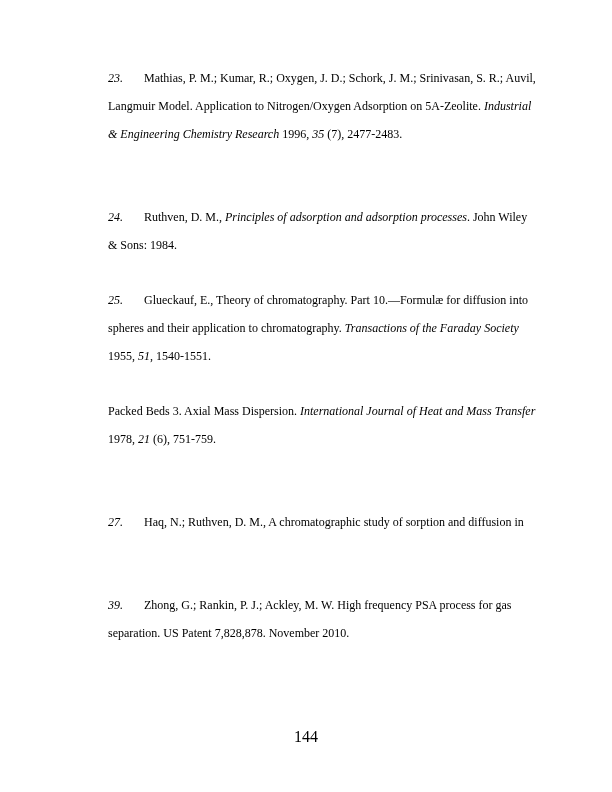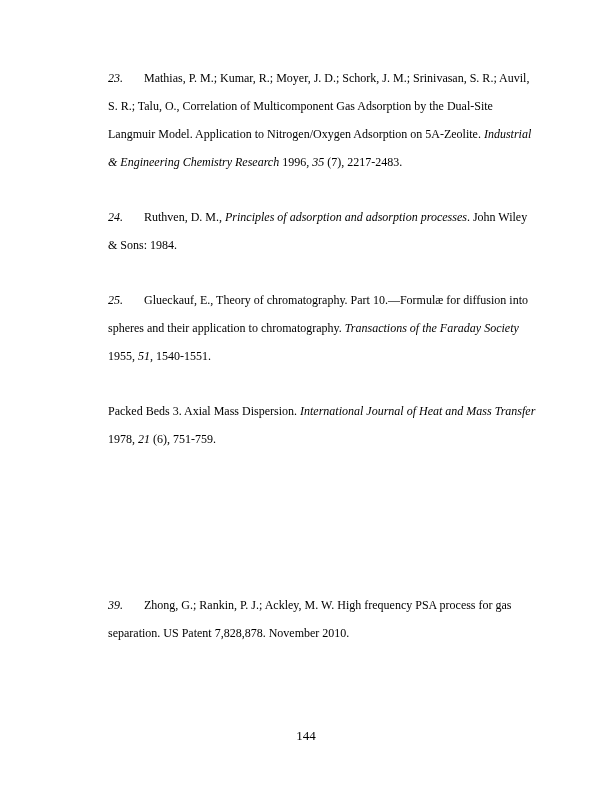--- a/index.html
+++ b/index.html
@@ -4,51 +4,51 @@
   <style>
     html, body { margin: 0; padding: 0; background: #ffffff; }
     body { width: 612px; height: 792px; position: relative; overflow: hidden;
            font-family: "Liberation Serif", "DejaVu Serif", serif; color: #000; }
     .page { position: absolute; left: 0; top: 0; width: 612px; height: 792px; background: #fff; }
     .ref { position: absolute; left: 108px; width: 432px; font-size: 12px; line-height: 28px; }
     .line { display: block; white-space: nowrap; height: 28px; }
     .num { display: inline-block; width: 36px; font-style: italic; }
     i { }
     b { font-weight: normal; }
-    .page-number { position: absolute; top: 728px; left: 0; width: 612px; text-align: center; font-size: 13px; }
+    .page-number { position: absolute; top: 728px; left: 0; width: 612px; text-align: center; font-size: 16px; }
   </style>
 </head>
 <body>
 
 <div class="page">
 
   <div class="ref" style="top:64px">
-    <span class="line"><span class="num">23.</span><span>Mathias, P. M.; Kumar, R.; Moyer, J. D.; Schork, J. M.; Srinivasan, S. R.; Auvil,</span></span>
-    <span class="line"><span>S. R.; Talu, O., Correlation of Multicomponent Gas Adsorption by the Dual-Site</span></span>
+    <span class="line"><span class="num">23.</span><span>Mathias, P. M.; Kumar, R.; Oxygen, J. D.; Schork, J. M.; Srinivasan, S. R.; Auvil,</span></span>
     <span class="line"><span>Langmuir Model. Application to Nitrogen/Oxygen Adsorption on 5A-Zeolite. </span><i>Industrial</i></span>
-    <span class="line"><i>&amp; Engineering Chemistry Research</i><span> </span><b>1996,</b><span> </span><i>35</i><span> (7), 2217-2483.</span></span>
+    <span class="line"><i>&amp; Engineering Chemistry Research</i><span> </span><b>1996,</b><span> </span><i>35</i><span> (7), 2477-2483.</span></span>
   </div>
 
   <div class="ref" style="top:203px">
     <span class="line"><span class="num">24.</span><span>Ruthven, D. M., </span><i>Principles of adsorption and adsorption processes</i><span>. John Wiley</span></span>
     <span class="line"><span>&amp; Sons: 1984.</span></span>
   </div>
 
   <div class="ref" style="top:286px">
     <span class="line"><span class="num">25.</span><span>Glueckauf, E., Theory of chromatography. Part 10.—Formulæ for diffusion into</span></span>
     <span class="line"><span>spheres and their application to chromatography. </span><i>Transactions of the Faraday Society</i></span>
     <span class="line"><b>1955,</b><span> </span><i>51</i><span>, 1540-1551.</span></span>
   </div>
 
   <div class="ref" style="top:397px">
     <span class="line"><span>Packed Beds 3. Axial Mass Dispersion. </span><i>International Journal of Heat and Mass Transfer</i></span>
     <span class="line"><b>1978,</b><span> </span><i>21</i><span> (6), 751-759.</span></span>
   </div>
 
   <div class="ref" style="top:508px">
+    <span class="line"><span class="num">27.</span><span>Haq, N.; Ruthven, D. M., A chromatographic study of sorption and diffusion in</span></span>
   </div>
 
   <div class="ref" style="top:591px">
     <span class="line"><span class="num">39.</span><span>Zhong, G.; Rankin, P. J.; Ackley, M. W. High frequency PSA process for gas</span></span>
     <span class="line"><span>separation. US Patent 7,828,878. November 2010.</span></span>
   </div>
 
   <div class="page-number">144</div>
 </div>
 

